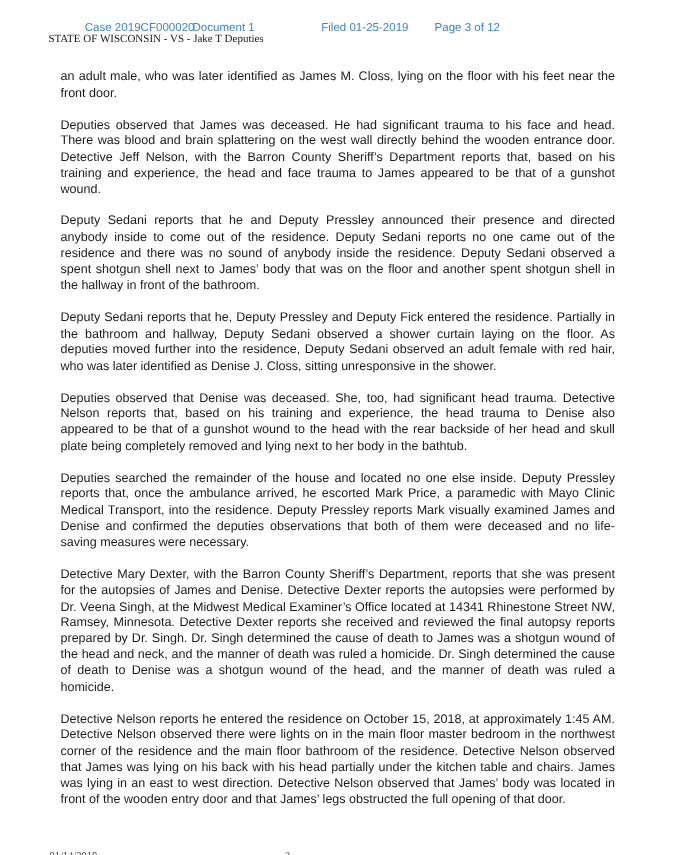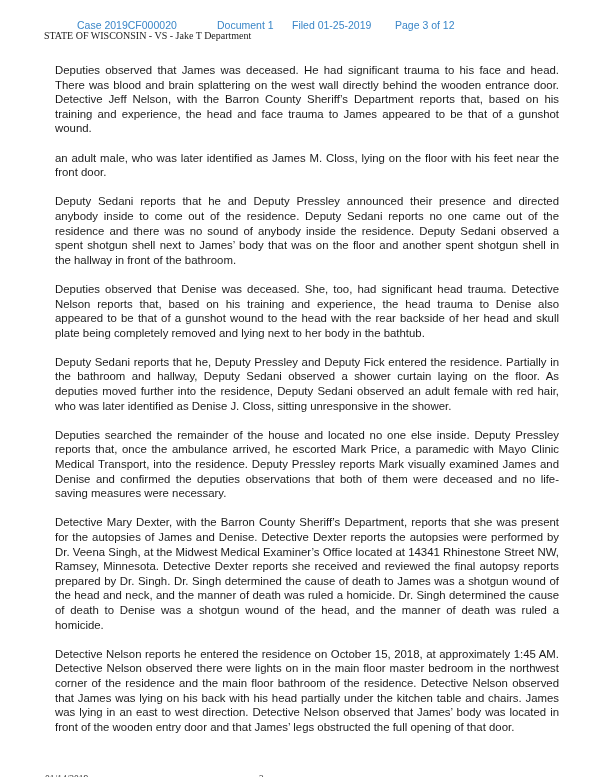--- a/index.html
+++ b/index.html
@@ -30,21 +30,21 @@
       font-family: "Liberation Sans", sans-serif;
       font-size: 10.5px;
       color: #3a86c8;
     }
     .efile-stamp span {
       position: absolute;
       top: 0;
       white-space: nowrap;
     }
     .stamp-case { left: 77px; }
-    .stamp-doc { left: 175px; margin-left: 42px; }
+    .stamp-doc { left: 175px; }
     .stamp-filed { left: 292px; }
     .stamp-page { left: 395px; }
     .caption {
       position: absolute;
       top: 19px;
       left: 44px;
       font-family: "Liberation Serif", serif;
       font-size: 10px;
       color: #1a1a1a;
       white-space: nowrap;
@@ -89,28 +89,28 @@
 
 <div class="page">
 
   <div class="efile-stamp">
     <span class="stamp-case">Case 2019CF000020</span>
     <span class="stamp-doc">Document 1</span>
     <span class="stamp-filed">Filed 01-25-2019</span>
     <span class="stamp-page">Page 3 of 12</span>
   </div>
 
-  <div class="caption">STATE OF WISCONSIN - VS -  Jake T Department</div>
+  <div class="caption">STATE OF WISCONSIN - VS -  Jake T Deputies</div>
 
   <div class="body-text">
+    <p>an adult male, who was later identified as James M. Closs, lying on the floor with his feet near the front door.</p>
     <p>Deputies observed that James was deceased.  He had significant trauma to his face and head. There was blood and brain splattering on the west wall directly behind the wooden entrance door.  Detective Jeff Nelson, with the Barron County Sheriff’s Department reports that, based on his training and experience, the head and face trauma to James appeared to be that of a gunshot wound.</p>
-    <p>an adult male, who was later identified as James M. Closs, lying on the floor with his feet near the front door.</p>
     <p>Deputy Sedani reports that he and Deputy Pressley announced their presence and directed anybody inside to come out of the residence. Deputy Sedani reports no one came out of the residence and there was no sound of anybody inside the residence. Deputy Sedani observed a spent shotgun shell next to James’ body that was on the floor and another spent shotgun shell in the hallway in front of the bathroom.</p>
+    <p>Deputy Sedani reports that he, Deputy Pressley and Deputy Fick entered the residence. Partially in the bathroom and hallway, Deputy Sedani observed a shower curtain laying on the floor. As deputies moved further into the residence, Deputy Sedani observed an adult female with red hair, who was later identified as Denise J. Closs, sitting unresponsive in the shower.</p>
     <p>Deputies observed that Denise was deceased.  She, too, had significant head trauma. Detective Nelson reports that, based on his training and experience, the head trauma to Denise also appeared to be that of a gunshot wound to the head with the rear backside of her head and skull plate being completely removed and lying next to her body in the bathtub.</p>
-    <p>Deputy Sedani reports that he, Deputy Pressley and Deputy Fick entered the residence. Partially in the bathroom and hallway, Deputy Sedani observed a shower curtain laying on the floor. As deputies moved further into the residence, Deputy Sedani observed an adult female with red hair, who was later identified as Denise J. Closs, sitting unresponsive in the shower.</p>
     <p>Deputies searched the remainder of the house and located no one else inside.  Deputy Pressley reports that, once the ambulance arrived, he escorted Mark Price, a paramedic with Mayo Clinic Medical Transport, into the residence. Deputy Pressley reports Mark visually examined James and Denise and confirmed the deputies observations that both of them were deceased and no life-saving measures were necessary.</p>
     <p>Detective Mary Dexter, with the Barron County Sheriff’s Department, reports that she was present for the autopsies of James and Denise. Detective Dexter reports the autopsies were performed by Dr. Veena Singh, at the Midwest Medical Examiner’s Office located at 14341 Rhinestone Street NW, Ramsey, Minnesota. Detective Dexter reports she received and reviewed the final autopsy reports prepared by Dr. Singh.  Dr. Singh determined the cause of death to James was a shotgun wound of the head and neck, and the manner of death was ruled a homicide.  Dr. Singh determined the cause of death to Denise was a shotgun wound of the head, and the manner of death was ruled a homicide.</p>
     <p>Detective Nelson reports he entered the residence on October 15, 2018, at approximately 1:45 AM. Detective Nelson observed there were lights on in the main floor master bedroom in the northwest corner of the residence and the main floor bathroom of the residence. Detective Nelson observed that James was lying on his back with his head partially under the kitchen table and chairs.  James was lying in an east to west direction. Detective Nelson observed that James’ body was located in front of the wooden entry door and that James’ legs obstructed the full opening of that door.</p>
   </div>
 
   <div class="footer">
     <span class="footer-date">01/14/2019</span>
     <span class="footer-page">3</span>
   </div>
 

